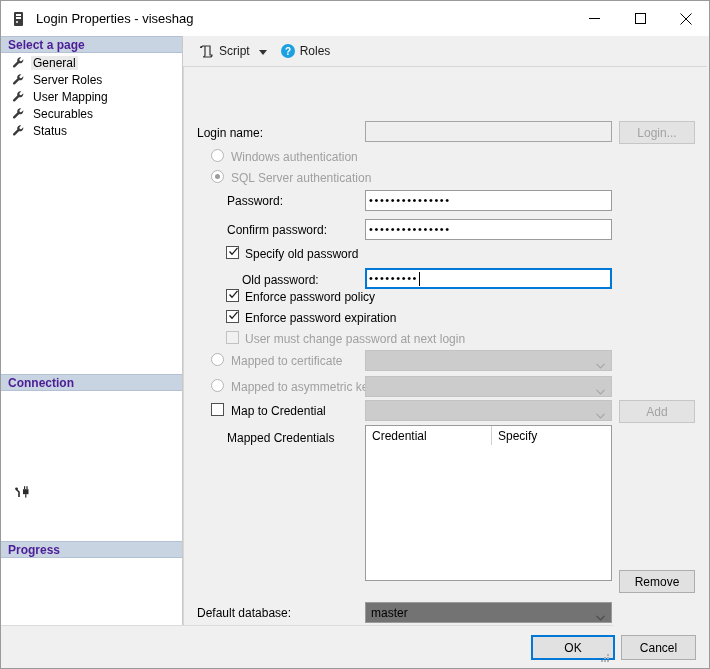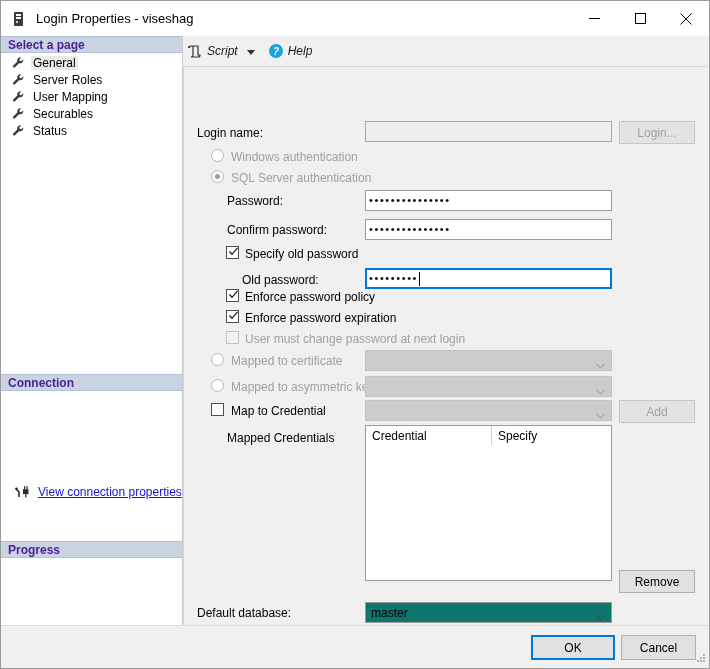--- a/index.html
+++ b/index.html
@@ -124,22 +124,21 @@
 
   
   #rightpane {
     width: 525px; height: 589px;
     background: #f0f0f0;
     position: relative;
   }
   #toolbar {
     position: absolute; left: 0; top: 0; width: 525px; height: 30px;
     display: flex; align-items: center;
-    padding-left: 0;
-    font-style: italic;
+    padding-left: 12px;
   }
   .tb-item { display: flex; align-items: center; height: 22px; padding: 0 4px; }
   #script-icon { width: 15px; height: 15px; margin-right: 5px; }
   .tb-label { font-size: 12px; color: #1a1a1a; }
   #script-caret { margin: 0 6px 0 9px; }
   #help-icon { width: 14px; height: 14px; margin-right: 5px; }
 
   #formarea {
     position: absolute; left: 0; top: 30px;
     width: 524px; height: 559px;
@@ -204,21 +203,21 @@
   }
   .radio .inner {
     position: absolute; left: 3px; top: 3px;
     width: 5px; height: 5px; border-radius: 50%;
     background: #9d9d9d;
   }
 
   .combo {
     position: absolute; height: 21px;
     border: 1px solid #9b9b9b;
-    background: #0f766e;
+    background: #737373;
     display: flex; align-items: center;
     padding-left: 5px;
     font-size: 12px;
   }
   .combo.disabled { background: #cccccc; border-color: #c3c3c3; color: #a3a3a3; }
   .combo .chev {
     position: absolute; right: 6px; top: 7px;
   }
 
   #credlist {
@@ -232,21 +231,21 @@
     border-bottom: 1px solid #ffffff;
   }
   .colhdr {
     font-size: 12px; padding-left: 6px; height: 19px; display: flex; align-items: center;
   }
   #col-credential { width: 126px; border-right: 1px solid #d0d0d0; }
 
   
   #footer {
     position: absolute; left: 0; top: 624px;
-    width: 708px; height: 43px;
+    width: 612px; height: 43px;
     background: #f0f0f0;
     border-top: 1px solid #dcdcdc;
   }
   #grip {
     position: absolute; right: 3px; bottom: 3px;
     width: 12px; height: 12px;
   }
 </style>
 </head>
 <body>
@@ -337,21 +336,20 @@
             <span id="conn-icon">
               <svg width="16" height="14" viewBox="0 0 16 14">
                 <path d="M1.5 4.5 L4 7 L4 12" stroke="#2b2b2b" stroke-width="1.6" fill="none"></path>
                 <circle cx="1.5" cy="3.8" r="1.4" fill="#2b2b2b"></circle>
                 <rect x="8" y="4.2" width="5.5" height="5" fill="#2b2b2b"></rect>
                 <rect x="9" y="1.2" width="1.2" height="3" fill="#2b2b2b"></rect>
                 <rect x="11.4" y="1.2" width="1.2" height="3" fill="#2b2b2b"></rect>
                 <rect x="10.2" y="9.2" width="1.2" height="3.4" fill="#2b2b2b"></rect>
               </svg>
             </span>
-            <span id="conn-link">View connection properties</span>
           </div>
         </div>
       </div>
 
       <div id="progress-panel">
         <div class="panel-header">Progress</div>
       </div>
 
     </div>
 
@@ -372,21 +370,21 @@
               </svg>
           </span>
         </div>
         <div class="tb-item">
           <span id="help-icon">
             <svg width="14" height="14" viewBox="0 0 14 14">
               <circle cx="7" cy="7" r="7" fill="#1ba1e2"></circle>
               <text x="7" y="10.6" font-family="Liberation Sans, sans-serif" font-size="10" font-weight="bold" fill="#ffffff" text-anchor="middle">?</text>
             </svg>
           </span>
-          <span class="tb-label">Help</span>
+          <span class="tb-label">Roles</span>
         </div>
       </div>
 
       <div id="formarea">
 
         <span class="lbl" style="left:13px; top:59px;">Login name:</span>
         <div class="tbox disabled" style="left:181px; top:54px; width:247px;">
           <span></span>
         </div>
         <div class="btn disabled" style="left:435px; top:54px; width:76px;">

